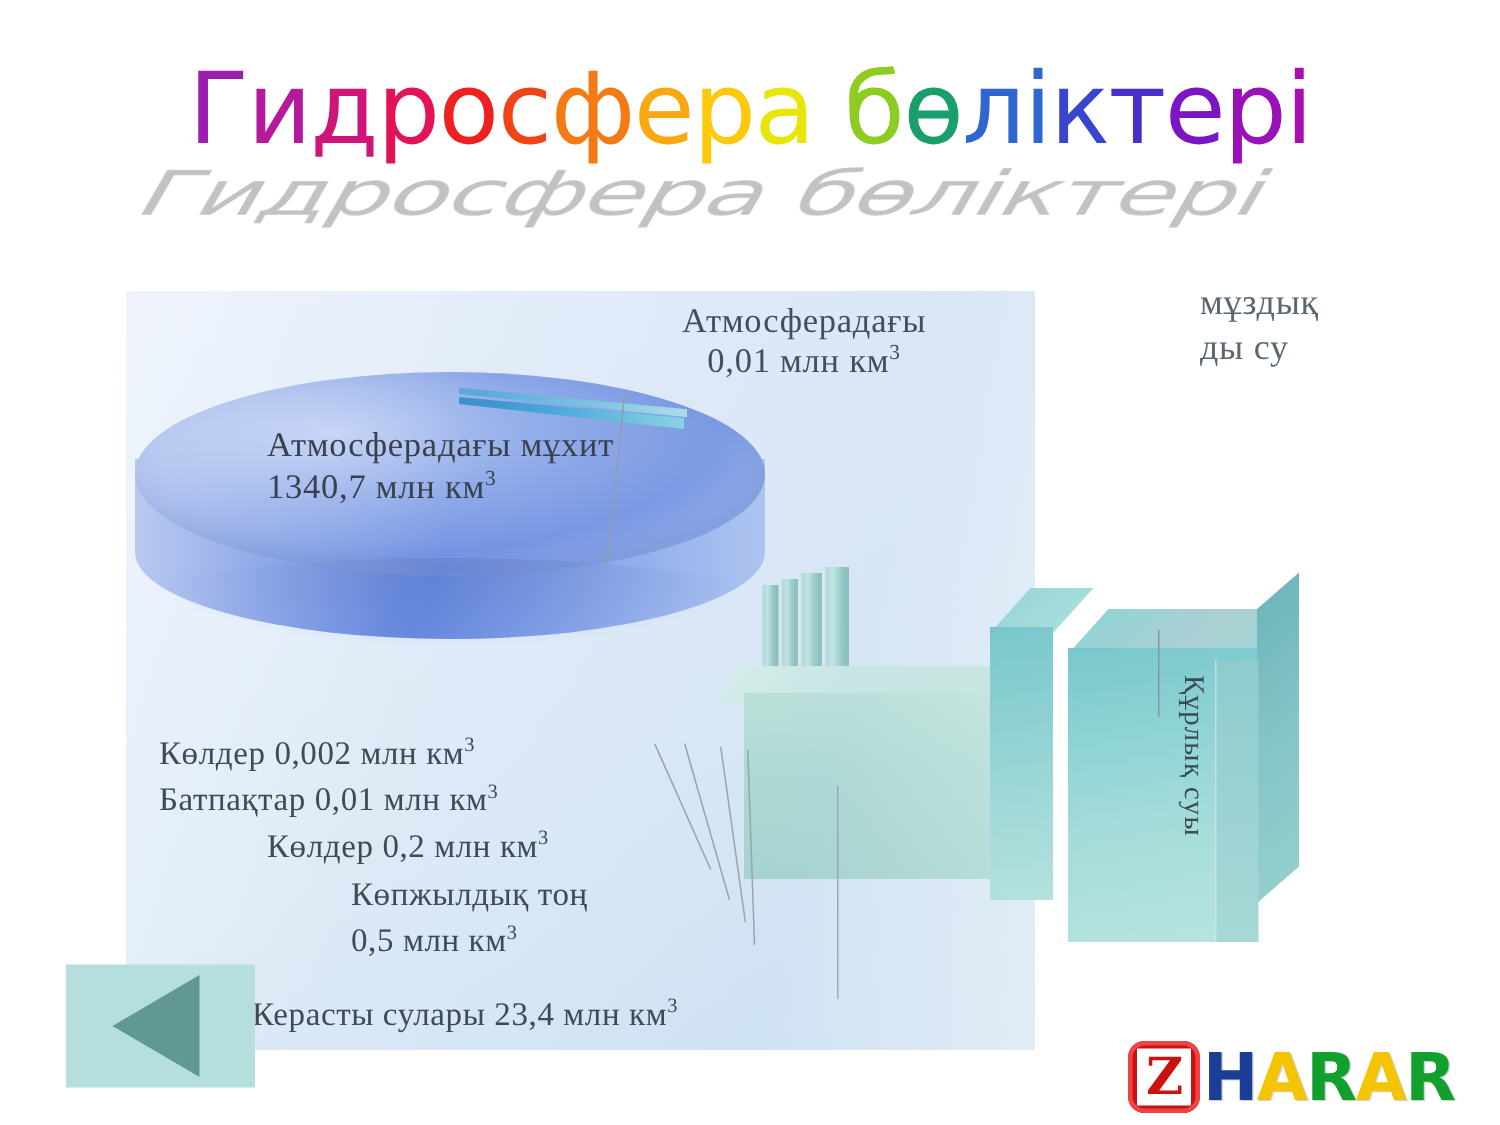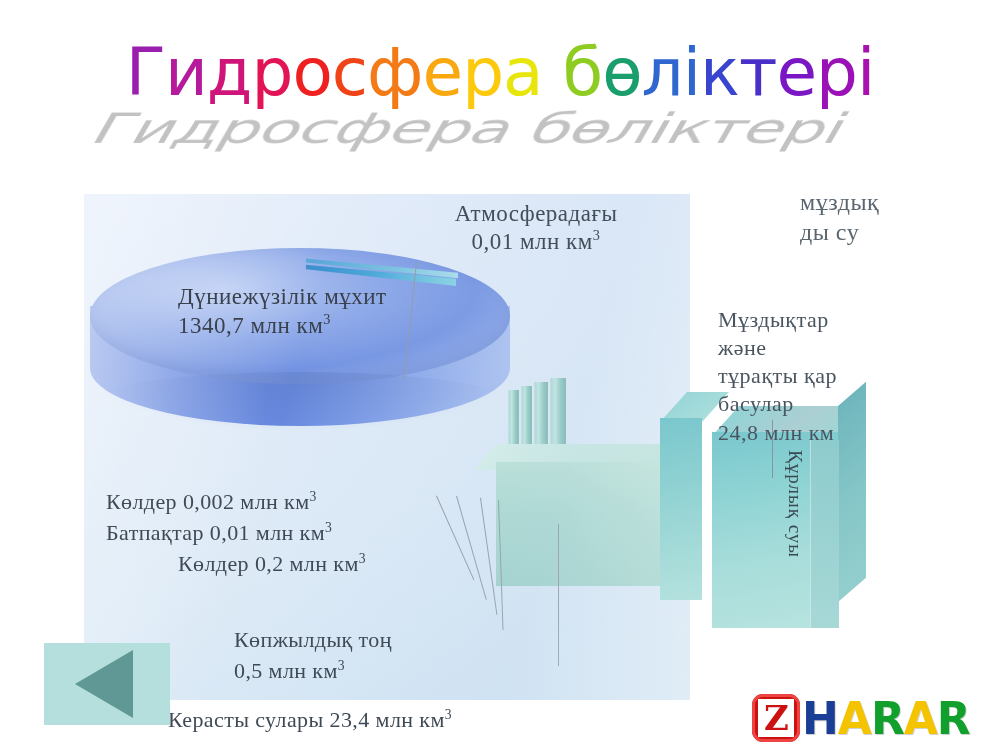--- a/index.html
+++ b/index.html
@@ -209,21 +209,21 @@
     font-family: "Liberation Serif", serif;
     font-size: 22px;
     line-height: 1.42;
     color: #3f4a56;
     letter-spacing: .4px;
   }
   #list-left .row { white-space: nowrap; }
   #list-left .r0 { padding-left: 6px; }
   #list-left .r1 { padding-left: 6px; }
   #list-left .r2 { padding-left: 78px; }
-  #list-left .r3 { padding-left: 134px; margin-top: 44px; }
+  #list-left .r3 { padding-left: 134px; }
   #list-left .r4 { padding-left: 134px; }
   #list-left .r5 { padding-left: 68px; padding-top: 18px; }
 
   
   .leader {
     position: absolute;
     background: #8b939d;
     transform-origin: 0 0;
   }
 
@@ -325,38 +325,31 @@
   <div class="leader" style="left:772px; top:420px; width:1px; height:58px;"></div>
 
   <div class="lbl" id="lbl-atmo">
     <div>Атмосферадағы</div>
     <div>
       <span>0,01 млн км</span><span class="sup">3</span>
     </div>
   </div>
 
   <div class="lbl" id="lbl-ocean">
-    <div>Дүниежүзілік мұхит</div>
+    <div>Атмосферадағы мұхит</div>
     <div>
       <span>1340,7 млн км</span><span class="sup">3</span>
     </div>
   </div>
 
   <div class="lbl" id="lbl-right-top">
     <div>мұздық</div>
     <div>ды су</div>
   </div>
 
-  <div class="lbl" id="lbl-glaciers">
-    <div>Мұздықтар</div>
-    <div>және</div>
-    <div>тұрақты қар</div>
-    <div>басулар</div>
-    <div>24,8 млн км</div>
-  </div>
 
   <div id="list-left">
     <div class="row r0">
       <span>Көлдер</span>
       <span>0,002 млн км</span><span class="sup">3</span>
     </div>
     <div class="row r1">
       <span>Батпақтар</span>
       <span>0,01 млн км</span><span class="sup">3</span>
     </div>

